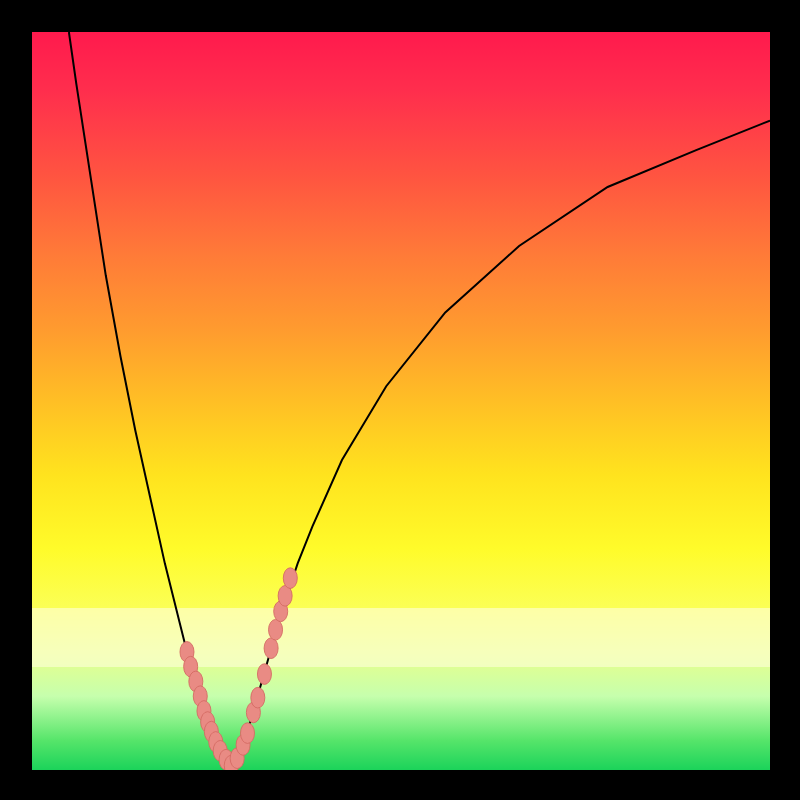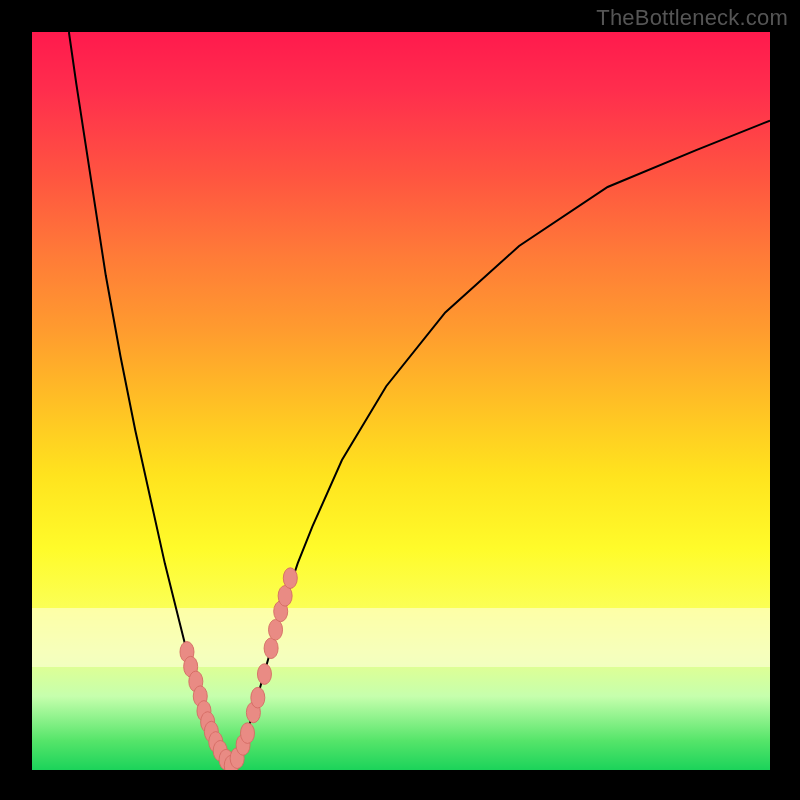--- a/index.html
+++ b/index.html
@@ -71,21 +71,20 @@
     color: #555;
     letter-spacing: 0.2px;
     user-select: none;
   }
 </style>
 </head>
 <body>
 
 <div class="frame">
 
-  <div class="watermark">TheBottleneck.com</div>
 
   <div class="plot">
     <div class="plot-bg"></div>
     <div class="plot-band"></div>
     <svg viewBox="0 0 100 100" preserveAspectRatio="none">
       <g id="curves">
           <path d="M5.000 0.000 L6.000 7.000 L8.000 20.000 L10.000 33.000 L12.000 44.000 L14.000 54.000 L16.000 63.000 L18.000 72.000 L20.000 80.000 L22.000 88.000 L23.000 92.000 L24.000 95.000 L25.000 97.000 L26.000 98.500 L27.000 99.500" fill="none" stroke="#000000" stroke-width="2" vector-effect="non-scaling-stroke"></path>
           <path d="M27.000 99.500 L28.000 98.000 L29.000 95.500 L30.000 92.000 L32.000 85.000 L34.000 78.000 L36.000 72.000 L38.000 67.000 L42.000 58.000 L48.000 48.000 L56.000 38.000 L66.000 29.000 L78.000 21.000 L90.000 16.000 L100.000 12.000" fill="none" stroke="#000000" stroke-width="2" vector-effect="non-scaling-stroke"></path>
         </g>
       <g id="markers">

